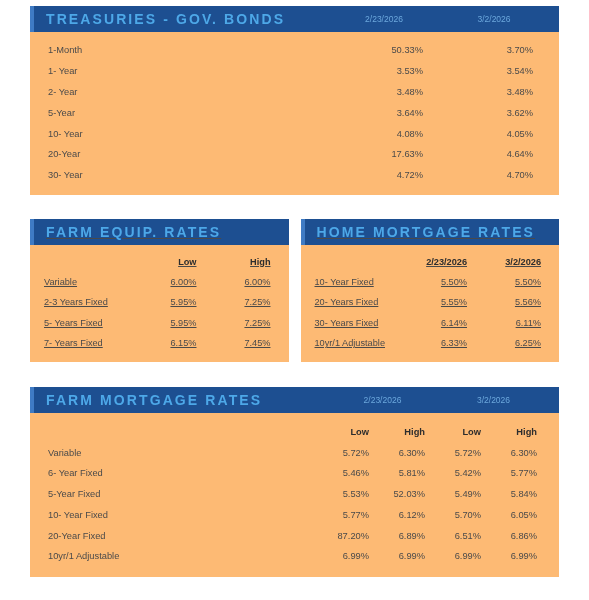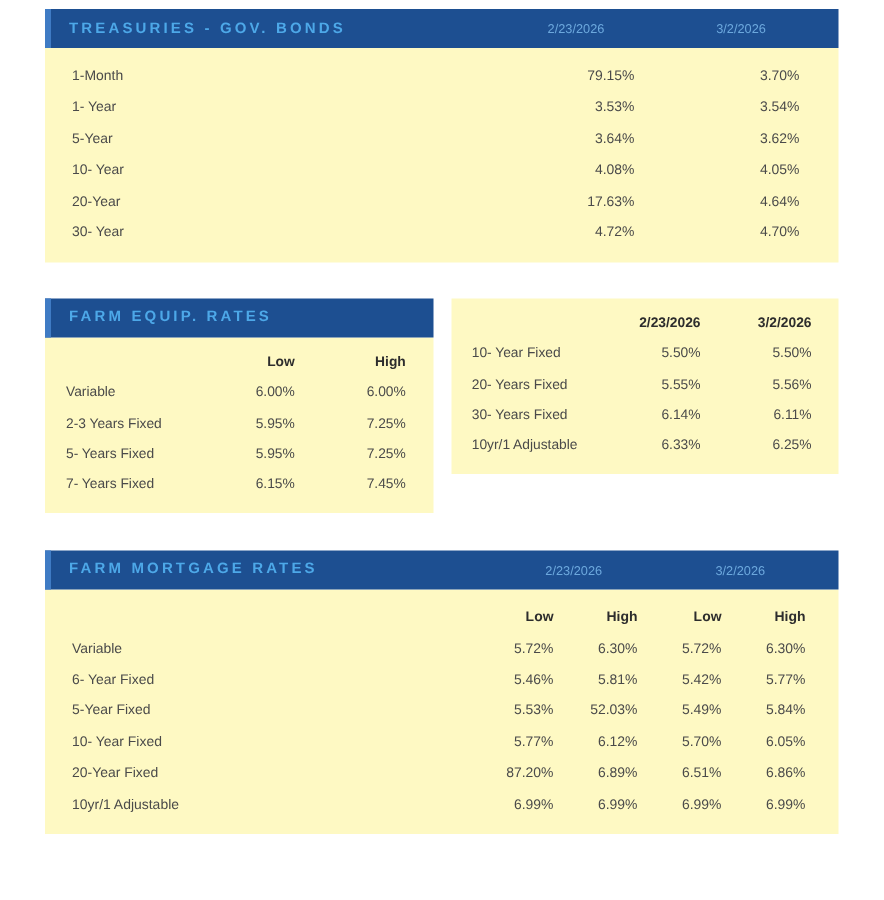--- a/index.html
+++ b/index.html
@@ -25,21 +25,21 @@
     border-left: 4px solid #3f7bc4;
     height: 26px;
     display: flex;
     align-items: center;
     padding: 0 10px 0 12px;
     position: relative;
   }
 
   .panel-title {
     color: #4da8e8;
-    font-size: 10px;
+    font-size: 14px;
     font-weight: bold;
     letter-spacing: 2.1px;
     text-transform: uppercase;
     white-space: nowrap;
   }
 
   .header-dates {
     margin-left: auto;
     display: flex;
   }
@@ -48,21 +48,21 @@
     font-size: 8.5px;
     text-align: center;
     white-space: nowrap;
   }
 
   
   .hd-w { width: 110px; }
   .hd-w2 { width: 111px; }
 
   .panel-body {
-    background: #fef9c3;
+    background: #fdba74;
     padding: 8px 12px 10px 12px;
   }
 
   table {
     width: 100%;
     border-collapse: collapse;
   }
 
   th, td {
     font-size: 9.3px;
@@ -77,20 +77,21 @@
   td.num, th.num { text-align: right; padding-right: 14px; }
 
   
   .treasuries td.num, .treasuries th.num { width: 110px; }
 
   
   .mid-row {
     display: flex;
     gap: 12px;
     margin-top: 24px;
+    text-decoration: underline;
   }
   .mid-col { flex: 1 1 0; min-width: 0; }
 
   .mid-col .panel-body { padding: 6px 10px 9px 10px; }
   .mid-col td.num, .mid-col th.num { width: 74px; padding-right: 8px; }
   .mid-col td.label, .mid-col th.label { padding-left: 4px; }
   .mid-col th, .mid-col td { font-size: 9.2px; padding-top: 5.2px; padding-bottom: 5.2px; }
 
   
   .farm-mortgage { margin-top: 25px; }
@@ -107,27 +108,32 @@
       <span class="header-dates">
         <span class="header-date hd-w">2/23/2026</span>
         <span class="header-date hd-w">3/2/2026</span>
       </span>
     </div>
     <div class="panel-body">
       <table>
         <tbody>
           <tr>
             <td class="label">1-Month</td>
-            <td class="num">79.15%</td>
+            <td class="num">50.33%</td>
             <td class="num">3.70%</td>
           </tr>
           <tr>
             <td class="label">1- Year</td>
             <td class="num">3.53%</td>
             <td class="num">3.54%</td>
+          </tr>
+          <tr>
+            <td class="label">2- Year</td>
+            <td class="num">3.48%</td>
+            <td class="num">3.48%</td>
           </tr>
           <tr>
             <td class="label">5-Year</td>
             <td class="num">3.64%</td>
             <td class="num">3.62%</td>
           </tr>
           <tr>
             <td class="label">10- Year</td>
             <td class="num">4.08%</td>
             <td class="num">4.05%</td>
@@ -182,20 +188,23 @@
               <td class="label">7- Years Fixed</td>
               <td class="num">6.15%</td>
               <td class="num">7.45%</td>
             </tr>
           </tbody>
         </table>
       </div>
     </div>
 
     <div class="mid-col panel">
+      <div class="panel-header">
+        <span class="panel-title">HOME MORTGAGE RATES</span>
+      </div>
       <div class="panel-body">
         <table>
           <thead>
             <tr>
               <th class="label"></th>
               <th class="num">2/23/2026</th>
               <th class="num">3/2/2026</th>
             </tr>
           </thead>
           <tbody>

